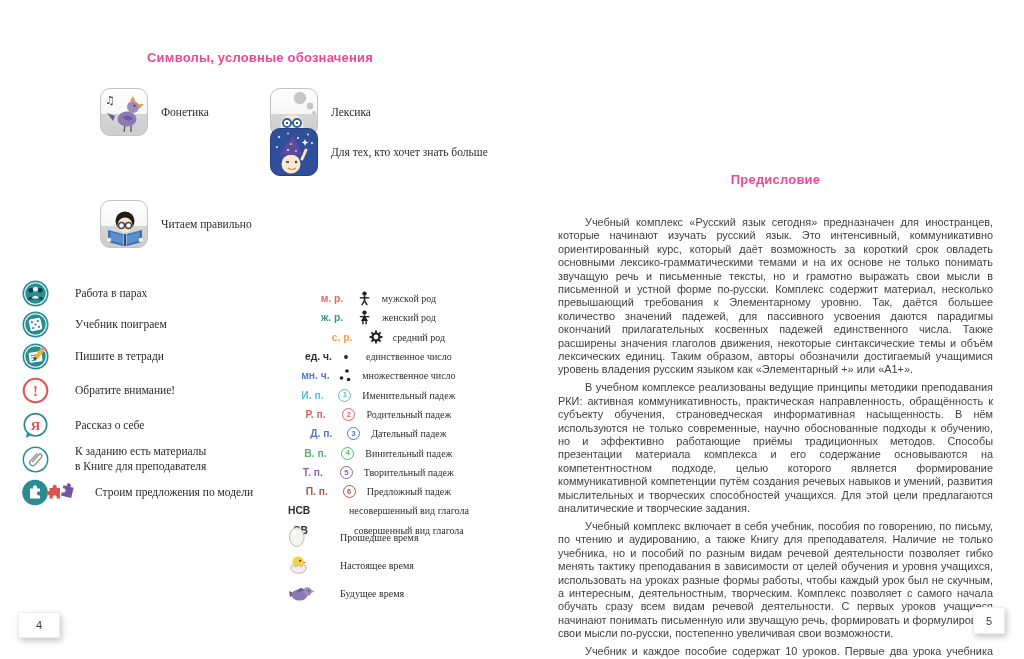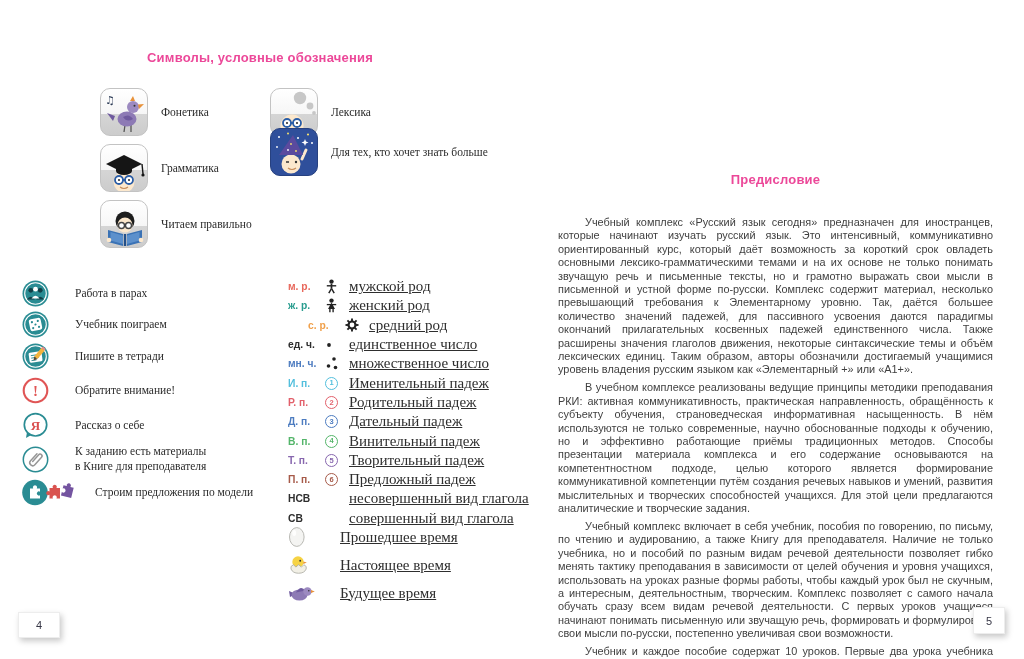--- a/index.html
+++ b/index.html
@@ -18,26 +18,26 @@
           border:1px solid #c3c3c3; box-sizing:border-box; overflow:hidden; }
   .tile.blue { background:#2f4f9b; border-color:#274180; }
   .tile-label { font-size:11.5px; color:#2b2b2b; }
 
   
   .act-row { position:absolute; left:22px; display:flex; align-items:center; }
   .act-icon { width:53px; flex:0 0 53px; display:flex; align-items:center; }
   .act-label { font-size:11.5px; color:#2b2b2b; line-height:1.32; white-space:pre-line; }
 
   
-  .gram-col { position:absolute; left:288px; top:277px; display:flex; flex-direction:column; }
+  .gram-col { position:absolute; left:288px; top:289px; display:flex; flex-direction:column;align-items:center; }
   .gram-row { display:flex; align-items:center; height:19.3px; }
   .gram-abbr { width:37px; flex:0 0 37px; font-family:"Liberation Sans", sans-serif;
                font-weight:bold; font-size:10.3px; }
   .gram-glyph { width:24px; flex:0 0 24px; display:flex; align-items:center; }
-  .gram-label { font-size:15px; color:#2e2e2e;text-decoration:underline; }
+  .gram-label { font-size:10px; color:#2e2e2e; }
   .circnum { display:inline-flex; width:11px; height:11px; border:1.2px solid currentColor;
              border-radius:50%; align-items:center; justify-content:center; font-size:7.5px;
              font-family:"Liberation Sans", sans-serif; font-weight:bold; line-height:1; }
 
   
   .tense-col { position:absolute; left:288px; top:523px; display:flex; flex-direction:column; }
   .tense-row { display:flex; align-items:center; height:28px; }
   .tense-icon { width:52px; flex:0 0 52px; display:flex; align-items:center; }
 
   
@@ -90,38 +90,20 @@
         <circle cx="26" cy="34" r="4" fill="#fff" stroke="#2b5ea7" stroke-width="1.8"></circle>
         <line x1="20" y1="34" x2="22" y2="34" stroke="#2b5ea7" stroke-width="1.8"></line>
         <circle cx="16" cy="34" r="1.1" fill="#333"></circle>
         <circle cx="26" cy="34" r="1.1" fill="#333"></circle>
         <path d="M17,42 q4,3 8,0" stroke="#c78c5a" stroke-width="1.2" fill="none"></path>
       </svg>
     </div>
     <div class="tile-label">Лексика</div>
   </div>
 
-  <div class="tile-row" style="left:100px; top:144px;">
-    <div class="tile">
-      <svg width="46" height="46" viewBox="0 0 46 46">
-        <circle cx="23" cy="37" r="10.5" fill="#fce8cd"></circle>
-        <circle cx="18" cy="35" r="4" fill="#fff" stroke="#2b5ea7" stroke-width="1.8"></circle>
-        <circle cx="28" cy="35" r="4" fill="#fff" stroke="#2b5ea7" stroke-width="1.8"></circle>
-        <line x1="22" y1="35" x2="24" y2="35" stroke="#2b5ea7" stroke-width="1.8"></line>
-        <circle cx="18" cy="35" r="1.1" fill="#333"></circle>
-        <circle cx="28" cy="35" r="1.1" fill="#333"></circle>
-        <path d="M19,42 q4,3 8,0" stroke="#c78c5a" stroke-width="1.2" fill="none"></path>
-        <path d="M15,22 v4 a8,4 0 0,0 16,0 v-4 z" fill="#151515"></path>
-        <polygon points="23,10 41,19 23,28 5,19" fill="#151515"></polygon>
-        <line x1="41" y1="19" x2="42" y2="29" stroke="#151515" stroke-width="1.4"></line>
-        <circle cx="42" cy="30" r="1.6" fill="#151515"></circle>
-      </svg>
-    </div>
-    <div class="tile-label">Грамматика</div>
-  </div>
 
   <div class="tile-row" style="left:270px; top:128px;">
     <div class="tile blue">
       <svg width="46" height="46" viewBox="0 0 46 46">
         <circle cx="8" cy="8" r="1" fill="#fff"></circle>
           <circle cx="17" cy="4.5" r="1" fill="#f4e06d"></circle>
         <circle cx="27" cy="9" r="1" fill="#fff"></circle>
           <circle cx="37" cy="5.5" r="1.1" fill="#f4e06d"></circle>
         <circle cx="41" cy="14" r="1" fill="#fff"></circle>
           <circle cx="6" cy="18" r="0.9" fill="#fff"></circle>

